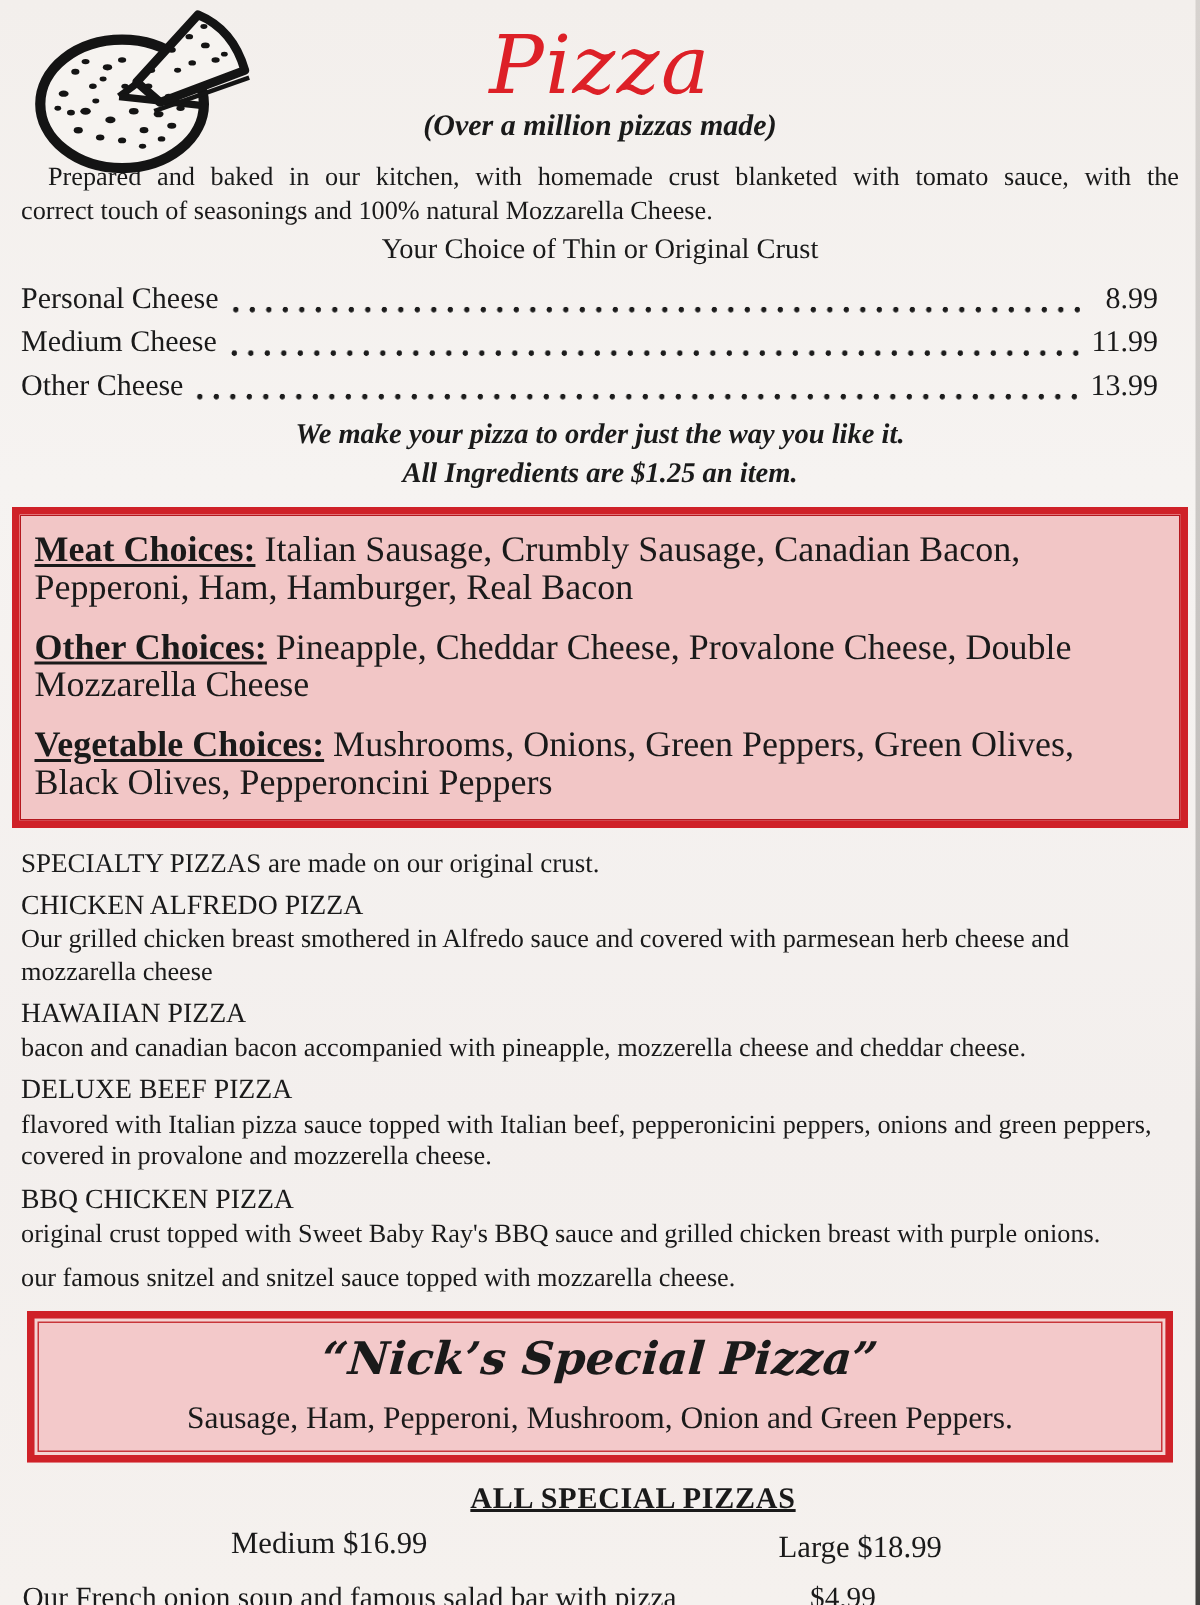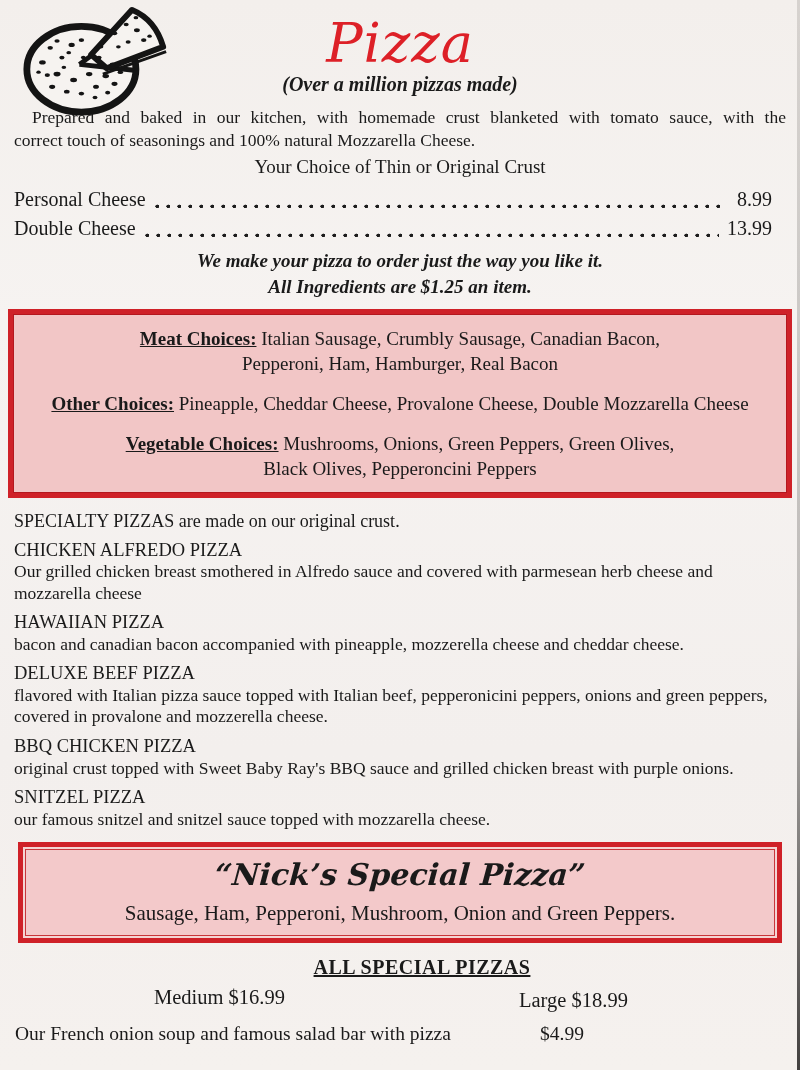--- a/index.html
+++ b/index.html
@@ -45,21 +45,21 @@
   .price-row .pr{white-space:nowrap;min-width:44px;text-align:right;}
   
   .notes{margin-top:5px;text-align:center;font-weight:bold;font-style:italic;font-size:19px;line-height:26px;}
   
   .choices-box{
     margin:9px 8px 0 8px;
     border:5px solid #cf2128;
     box-shadow:inset 0 0 0 1px #b4171e;
     background:#f2c6c6;
     padding:12px 10px 8px 10px;
-    text-align:center;font-size:19px;line-height:25px;
+    font-size:24px;line-height:25px;
   }
   .choice-group{margin-bottom:15px;}
   .choice-group:last-child{margin-bottom:4px;}
   .choice-label{font-weight:bold;text-decoration:underline;}
   
   .spec-intro{margin-top:13px;padding:0 14px;font-size:18px;}
   .spec-item{margin-top:8px;padding:0 8px 0 14px;}
   .spec-name{font-size:18.5px;line-height:1.18;}
   .spec-desc{font-size:17.5px;line-height:1.22;}
   
@@ -153,21 +153,26 @@
   </div>
   <div class="crust-line">Your Choice of Thin or Original Crust</div>
 
   <div class="prices">
     <div class="price-row">
       <span class="nm">Personal Cheese</span>
       <span class="leader"></span>
       <span class="pr">8.99</span>
     </div>
     <div class="price-row">
-      <span class="nm">Double Cheese</span>
+      <span class="nm">Medium Cheese</span>
+      <span class="leader"></span>
+      <span class="pr">11.99</span>
+    </div>
+    <div class="price-row">
+      <span class="nm">Other Cheese</span>
       <span class="leader"></span>
       <span class="pr">13.99</span>
     </div>
   </div>
 
   <div class="notes">
     <div>We make your pizza to order just the way you like it.</div>
     <div>All Ingredients are $1.25 an item.</div>
   </div>
 
@@ -208,21 +213,20 @@
   </div>
   <div class="spec-item">
     <div class="spec-name">DELUXE BEEF PIZZA</div>
     <div class="spec-desc">flavored with Italian pizza sauce topped with Italian beef, pepperonicini peppers, onions and green peppers, covered in provalone and mozzerella cheese.</div>
   </div>
   <div class="spec-item">
     <div class="spec-name">BBQ CHICKEN PIZZA</div>
     <div class="spec-desc">original crust topped with Sweet Baby Ray's BBQ sauce and grilled chicken breast with purple onions.</div>
   </div>
   <div class="spec-item">
-    <div class="spec-name">SNITZEL PIZZA</div>
     <div class="spec-desc">our famous snitzel and snitzel sauce topped with mozzarella cheese.</div>
   </div>
 
   <div class="special-box">
     <div class="special-title">“Nick’s Special Pizza”</div>
     <div class="special-toppings">Sausage, Ham, Pepperoni, Mushroom, Onion and Green Peppers.</div>
   </div>
 
   <div class="all-special-heading">ALL SPECIAL PIZZAS</div>
   <div class="size-row">

